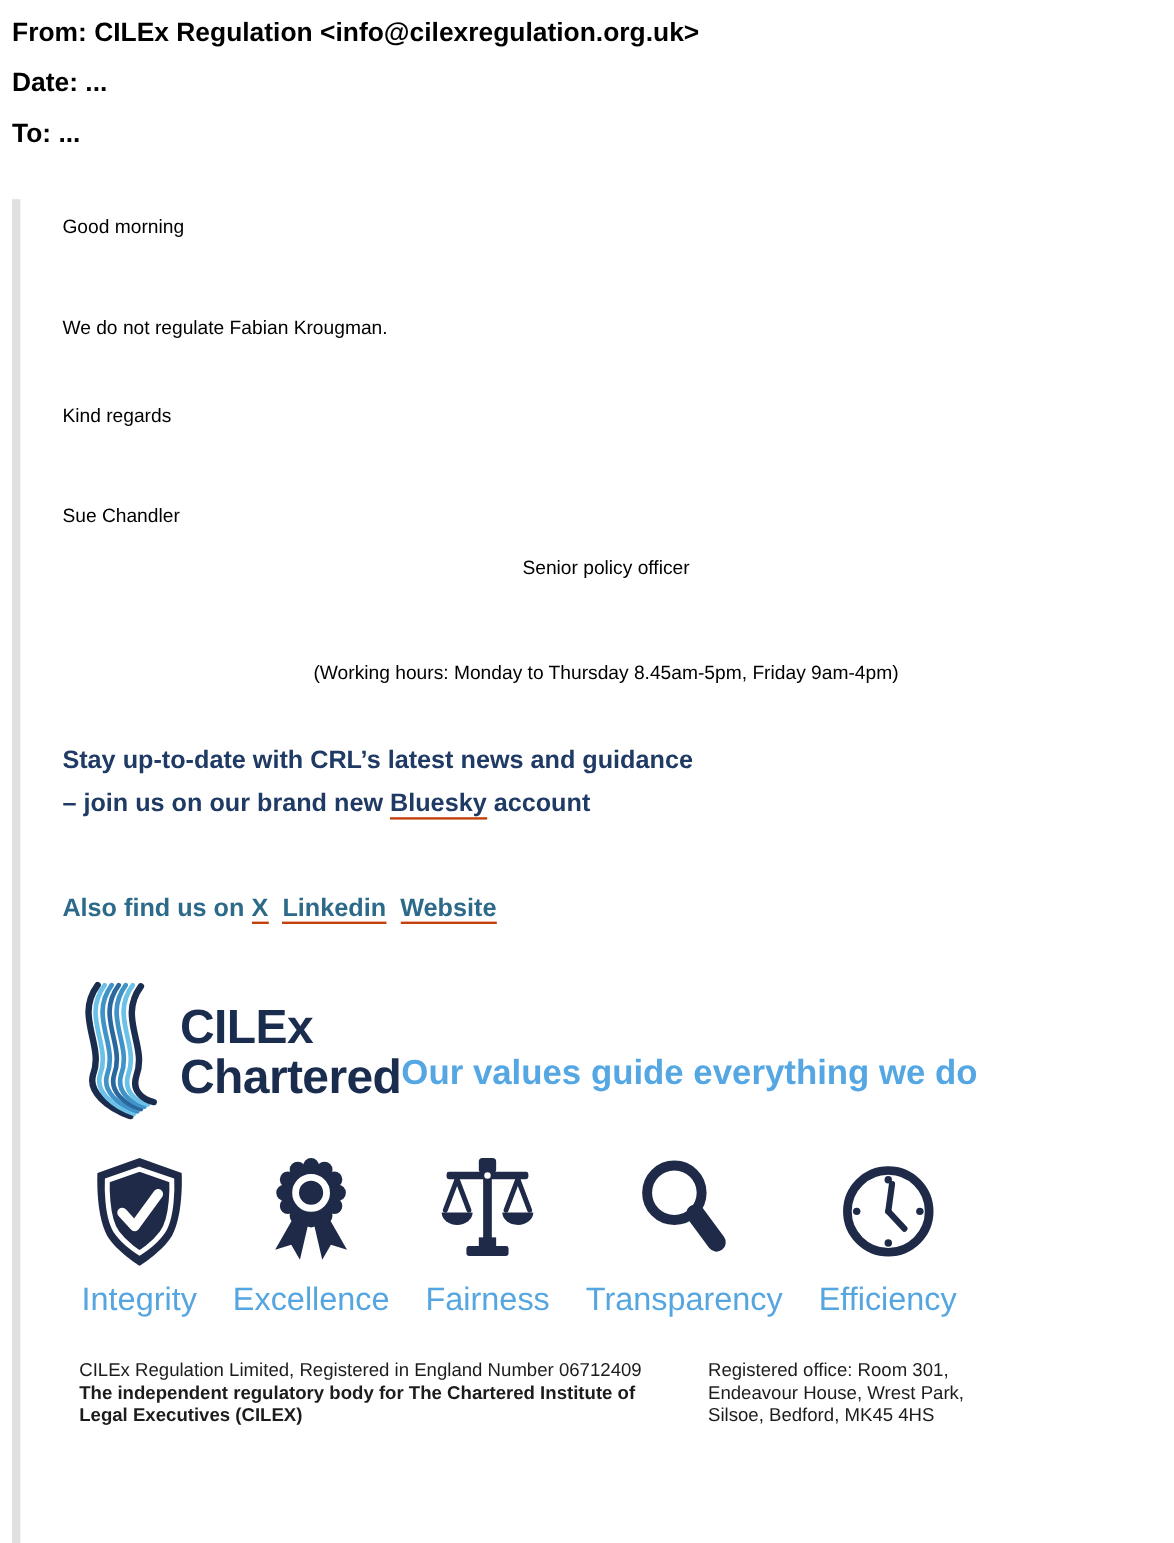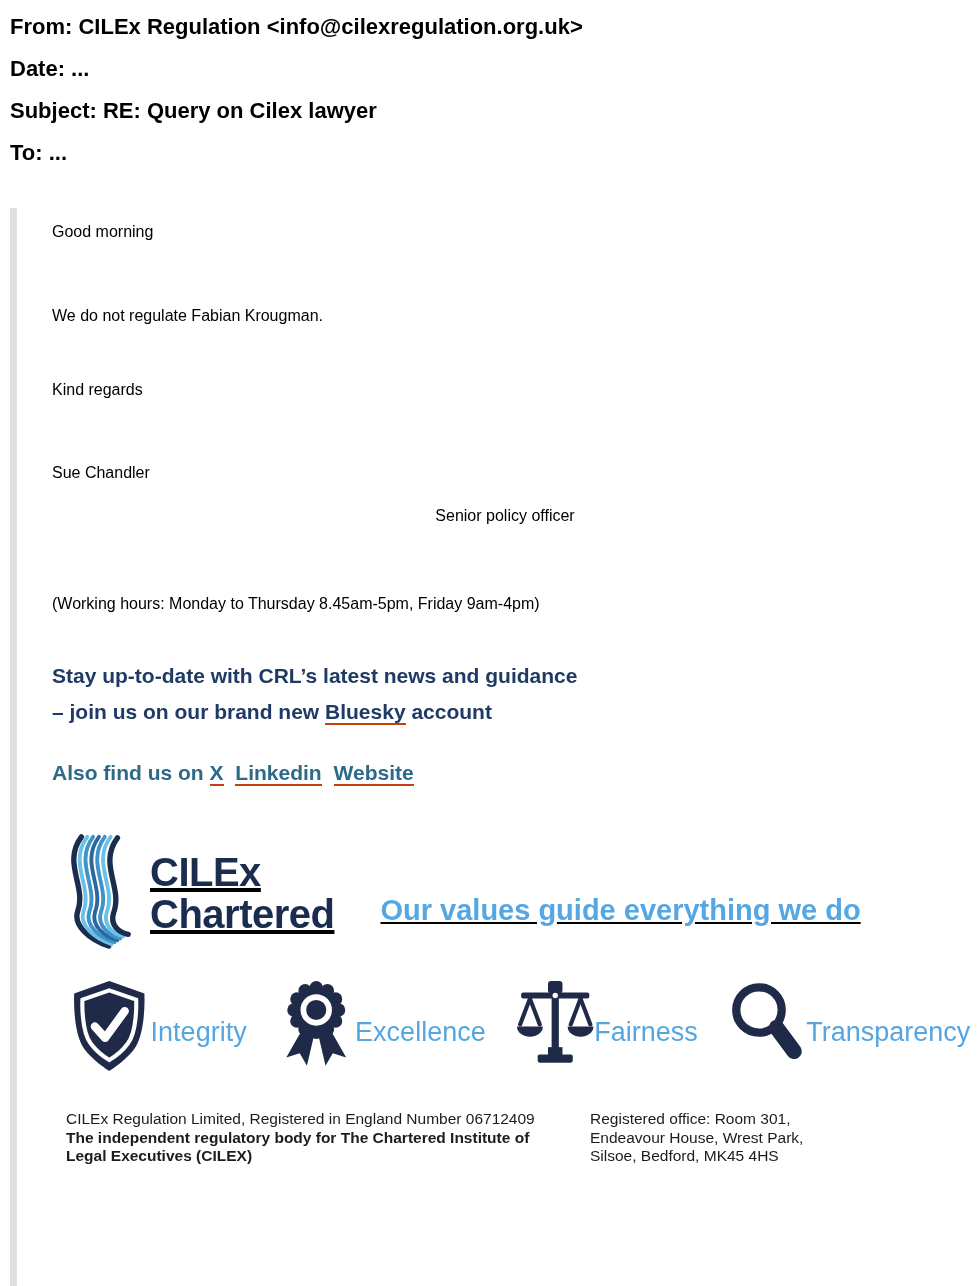--- a/index.html
+++ b/index.html
@@ -20,59 +20,58 @@
     border-left:7px solid #e0e0e0;
     padding:10px 20px 20px 35px;
     flex:1 1 auto;
   }
   .quoted p { font-size:16px; line-height:28px; }
   .msg-greeting { margin-top:0; }
   .msg-body     { margin-top:56px; }
   .msg-signoff  { margin-top:46px; }
   .msg-name     { margin-top:55px; }
   .msg-title    { margin-top:15px;text-align:center; }
-  .msg-hours    { margin-top:60px; font-size:21px; line-height:26px; }
+  .msg-hours    { margin-top:60px; font-size:21px; line-height:26px;text-align:center; }
 
   .promo { margin-top:40px; color:#1f3a64; font-weight:bold; font-size:21px; line-height:36px; }
   .promo a, .social a { color:inherit; text-decoration:none; border-bottom:2px solid #c2410c; cursor:pointer; }
-  .social { margin-top:28px; color:#2d6a8a; font-weight:bold; font-size:21px; line-height:30px; }
+  .social { margin-top:54px; color:#2d6a8a; font-weight:bold; font-size:21px; line-height:30px; }
   .social a { margin-right:6px; }
   .social a:last-child { margin-right:0; }
 
   
-  .logo-row { margin-top:46px; display:flex; align-items:flex-end;text-decoration:underline; }
+  .logo-row { margin-top:46px; display:flex; align-items:flex-end; }
   .logo-mark { width:88px; height:115px; flex:0 0 auto; }
   .logo-word {
     margin-left:10px; color:#1b2d4f; font-weight:800;
     font-size:40px; line-height:42px; letter-spacing:-0.5px;
     padding-bottom:14px;
   }
   .tagline {
-    margin-left:46px; margin-bottom:22px;
+    margin-bottom:22px;
     color:#55a7e3; font-weight:600; font-size:29px; white-space:nowrap;
   }
 
   .values-row { margin-top:30px; display:flex; gap:30px; padding-left:16px; }
-  .value-col { display:flex; flex-direction:row; align-items:center; }
+  .value-col { display:flex; flex-direction:column; align-items:center; }
   .value-col svg { height:95px; width:auto; display:block; }
   .value-label { margin-top:10px; color:#55a6e0; font-size:27px; line-height:30px; }
 
   
   .sig-footer { margin-top:36px; display:flex; justify-content:space-between; align-items:flex-start; }
   .sig-footer .left  { margin-left:14px; font-size:15.5px; line-height:18.5px; color:#1c1c1c; }
   .sig-footer .left .bold { font-weight:bold; }
   .sig-footer .right { width:232px; margin-right:136px; font-size:15.5px; line-height:18.5px; color:#1c1c1c; }
 </style>
 </head>
 <body>
 
 <div class="email-header">
   <div class="hline">From: CILEx Regulation &lt;info@cilexregulation.org.uk&gt;</div>
   <div class="hline">Date: ...</div>
-  <div class="hline">Subject: RE: Query on Cilex lawyer</div>
   <div class="hline">To: ...</div>
 </div>
 
 <div class="quoted">
 
   <p class="msg-greeting">Good morning</p>
   <p class="msg-body">We do not regulate Fabian Krougman.</p>
   <p class="msg-signoff">Kind regards</p>
   <p class="msg-name">Sue Chandler</p>
   <p class="msg-title">Senior policy officer</p>

